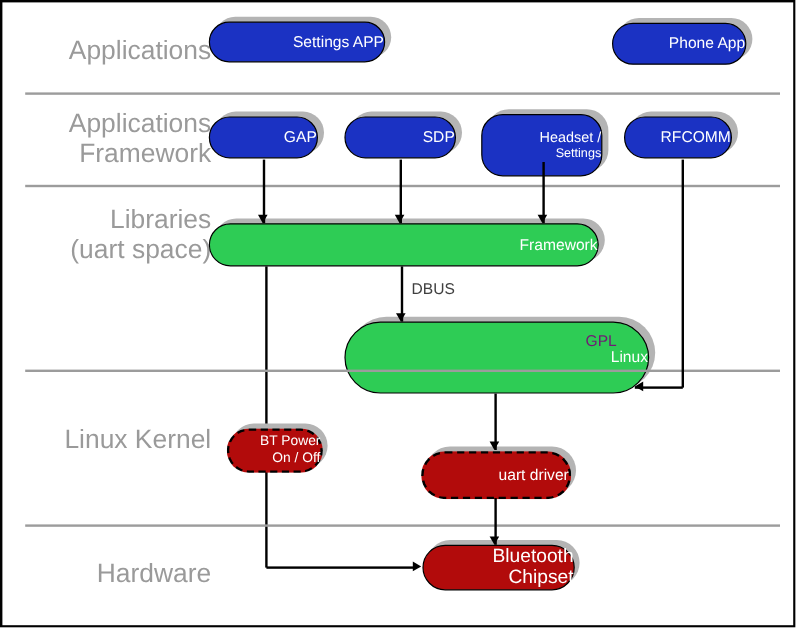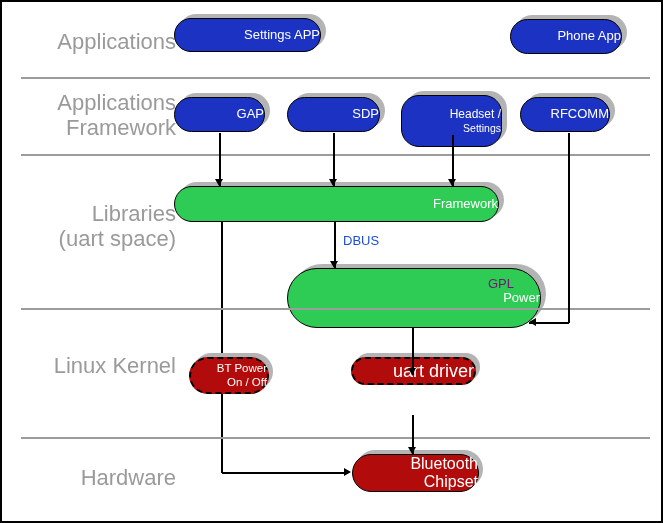--- a/index.html
+++ b/index.html
@@ -9,21 +9,21 @@
     font-family:"Liberation Sans", sans-serif;
     overflow:hidden;
   }
   
   .layer-label {
     position:absolute; left:10px; width:164px; text-align:right;
     color:var(--label-gray); font-size:22px; line-height:25px; z-index:1;
   }
   #lbl-applications { top:27px; }
   #lbl-app-framework { top:88px; }
-  #lbl-libraries { top:168px;margin-top:31px; }
+  #lbl-libraries { top:168px; }
   #lbl-linux-kernel { top:351px; }
   #lbl-hardware { top:463px; }
 
   
   .divider {
     position:absolute; left:19px; width:629px; height:2px;
     background:var(--divider-gray); z-index:3;
   }
   #div-1 { top:75px; }
   #div-2 { top:152px; }
@@ -44,21 +44,21 @@
   #pill-settings-app { left:172px; top:16px;  width:147px; height:34px; font-size:13px; }
   #pill-phone-app    { left:508px; top:17px;  width:112px; height:35px; font-size:13px; }
   #pill-gap          { left:172px; top:95px;  width:91px;  height:35px; font-size:13px; }
   #pill-sdp          { left:285px; top:95px;  width:93px;  height:35px; font-size:13px; }
   #pill-headset      { left:399px; top:93px;  width:101px; height:52px; font-size:12px; }
   #pill-headset .sub { font-size:10.5px; }
   #pill-rfcomm       { left:518px; top:95px;  width:90px;  height:35px; font-size:13px; }
   #pill-framework    { left:172px; top:184px; width:325px; height:36px; font-size:13px; }
   #pill-bluez        { left:285px; top:266px; width:254px; height:60px; font-size:13px; border-radius:30px; }
   #pill-bt-power     { left:187px; top:355px; width:80px;  height:37px; font-size:11.5px; }
-  #pill-uart         { left:349px; top:355px; width:125px; height:28px; font-size:18px; }
+  #pill-uart         { left:349px; top:374px; width:125px; height:40px; font-size:13px; }
   #pill-chipset      { left:350px; top:452px; width:127px; height:38px; font-size:16px; }
 
   .gpl-label {
     position:absolute; top:8px; right:26px; color:#701a75; font-size:13px; line-height:13px;
   }
 
   
   .ln { position:absolute; background:var(--line-black); z-index:4; }
   .ln.v { width:1.5px; }
   .ln.h { height:1.5px; }
@@ -70,21 +70,21 @@
 
   #ln-gap     { left:217px; top:131px; height:53px; }
   #ah-gap     { left:213px; top:177px; }
   #ln-sdp     { left:331px; top:131px; height:53px; }
   #ah-sdp     { left:327px; top:177px; }
   #ln-headset { left:450px; top:133px; height:51px; }
   #ah-headset { left:446px; top:177px; }
 
   #ln-dbus    { left:332px; top:220px; height:46px; }
   #ah-dbus    { left:328px; top:259px; }
-  .edge-label { position:absolute; left:341px; top:231px; color:#1d4ed8; font-size:13px; z-index:4; }
+  .edge-label { position:absolute; left:341px; top:231px; color:#404040; font-size:13px; z-index:4; }
 
   #ln-bluez-uart   { left:410px; top:326px; height:47px; }
   #ah-bluez-uart   { left:406px; top:366px; }
   #ln-uart-chipset { left:410px; top:413px; height:39px; }
   #ah-uart-chipset { left:406px; top:445px; }
 
   #ln-rfcomm-v { left:566px; top:131px; height:190px; }
   #ln-rfcomm-h { left:527px; top:320px; width:40px; }
   #ah-rfcomm   { left:527px; top:316px; }
 
@@ -143,21 +143,21 @@
     <span class="sub">Settings</span>
   </div>
   <div class="pill blue" id="pill-rfcomm">
     <span>RFCOMM</span>
   </div>
   <div class="pill green" id="pill-framework">
     <span>Framework</span>
   </div>
   <div class="pill green" id="pill-bluez">
     <span class="gpl-label">GPL</span>
-    <span>Power</span>
+    <span>Linux</span>
   </div>
   <div class="pill red-dashed" id="pill-bt-power">
     <span>BT Power</span>
     <span>On / Off</span>
   </div>
   <div class="pill red-dashed" id="pill-uart">
     <span>uart driver</span>
   </div>
   <div class="pill red-solid" id="pill-chipset">
     <span>Bluetooth</span>

